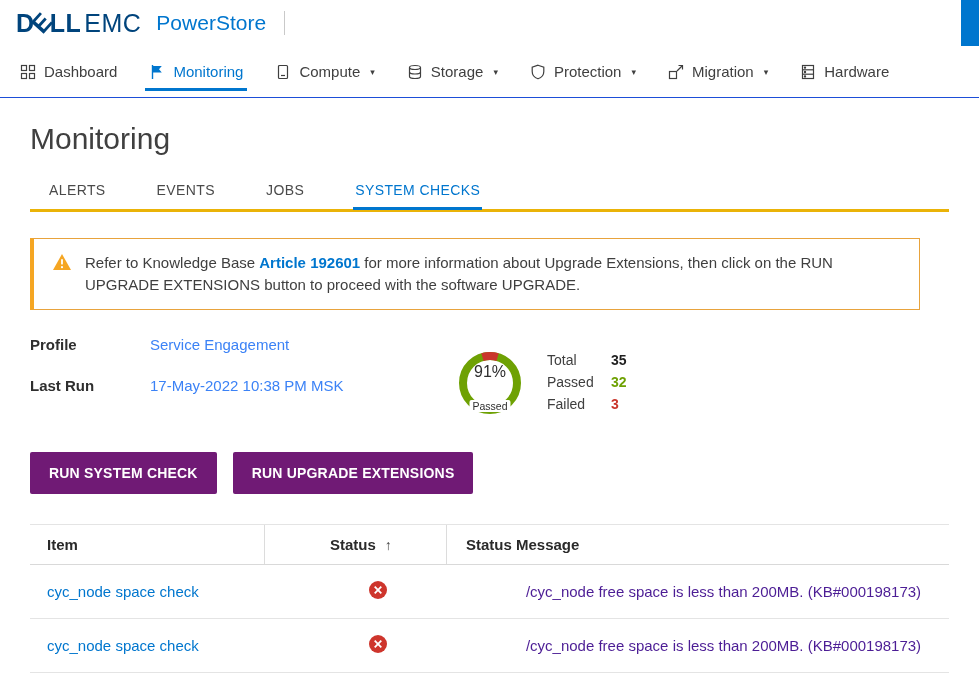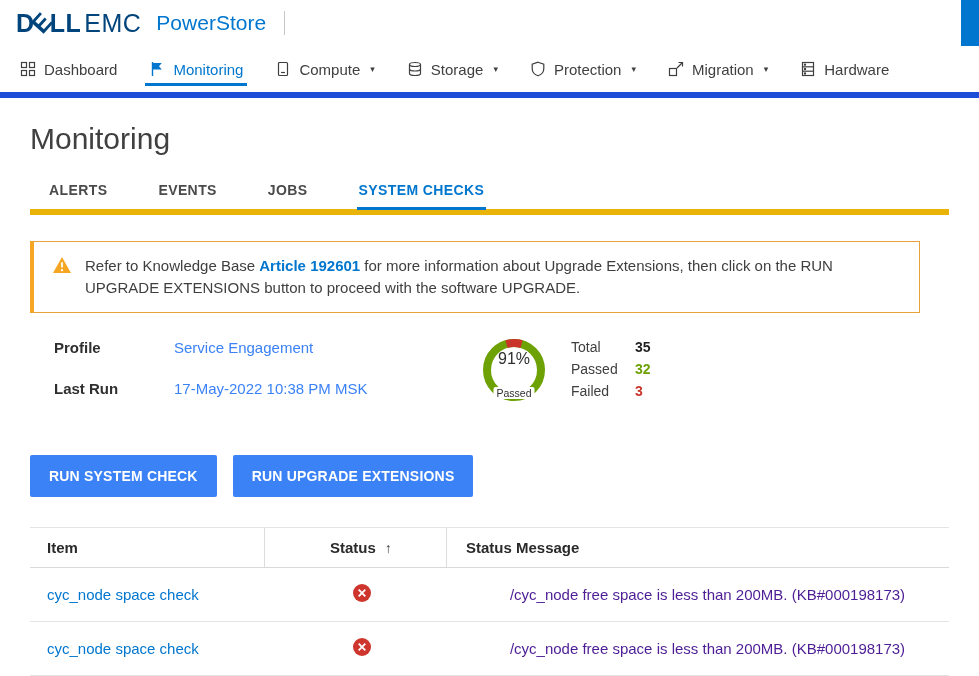--- a/index.html
+++ b/index.html
@@ -10,83 +10,83 @@
   .masthead { position: relative; height: 46px; display: flex; align-items: center; padding-left: 16px; background: #fff; }
   .logo { display: flex; align-items: baseline; color: #00447c; cursor: pointer; }
   .logo .dell-part { font-size: 25px; font-weight: 700; letter-spacing: 0.5px; }
   .logo .tilted-e { display: inline-block; transform: rotate(-48deg) translateY(-1px); margin: 0 -1px; }
   .logo .emc-part { font-size: 25px; font-weight: 400; letter-spacing: 0.5px; margin-left: 3px; }
   .product-name { color: #0076ce; font-size: 21px; margin-left: 15px; }
   .masthead-divider { width: 1px; height: 24px; background: #c9c9c9; margin-left: 18px; }
   .masthead-right { position: absolute; right: 0; top: 0; width: 18px; height: 46px; background: #0076ce; }
 
   
-  .navbar { height: 52px; display: flex; align-items: stretch; padding-left: 4px; border-bottom: 6px solid #1d4ed8; }
+  .navbar { height: 52px; display: flex; align-items: stretch; padding-left: 4px; border-bottom: 1px solid #1d4ed8; }
   .nav-item { position: relative; display: flex; align-items: center; gap: 8px; padding: 0 16px;
     font-size: 15px; color: #3f3f3f; cursor: pointer; white-space: nowrap; }
   .nav-item svg { display: block; }
   .nav-item.active { color: #0076ce; }
   .nav-item.active::after { content: ""; position: absolute; left: 12px; right: 12px; bottom: 6px; height: 3px; background: #0076ce; }
   .caret { font-size: 9px; margin-left: 2px; color: #3f3f3f; }
 
   
   main { padding: 0 30px; }
   .page-title { margin-top: 24px; font-size: 30px; font-weight: 400; color: #404040; }
 
-  .tabs { margin-top: 26px; padding-left: 17px; display: flex; gap: 47px; border-bottom: 6px solid #eab308; font-weight: bold; }
+  .tabs { margin-top: 26px; padding-left: 17px; display: flex; gap: 47px; border-bottom: 3px solid #eab308; }
   .tab { position: relative; padding: 0 2px 11px; font-size: 14px; letter-spacing: 0.4px; color: #4a4a4a; cursor: pointer; white-space: nowrap; }
   .tab.active { color: #0076ce; }
   .tab.active::after { content: ""; position: absolute; left: 0; right: 0; bottom: -1px; height: 3px; background: #0076ce; }
 
   
   .banner { margin: 26px 29px 0 0; border: 1px solid #e8a33d; border-left: 4px solid #f5a623;
     padding: 13px 18px; display: flex; gap: 13px; align-items: flex-start; }
   .banner-text { font-size: 15px; line-height: 22px; color: #3f3f3f; }
   .kb-link { color: #0076ce; font-weight: 700; text-decoration: none; cursor: pointer; margin-top: 48px; }
   .warn-icon { flex: 0 0 auto; margin-top: 1px; }
 
   
-  .summary { margin-top: 26px; display: flex; align-items: flex-start; margin-left: 24px; }
+  .summary { margin-top: 26px; display: flex; align-items: flex-end; }
   .kv { width: 425px; }
   .kv-row { display: flex; margin-bottom: 24px; font-size: 15px; }
   .kv-row .k { width: 120px; font-weight: 700; color: #2f2f2f; }
   .kv-row .v { color: #3b82f6; }
 
   .donut-wrap { position: relative; width: 70px; height: 70px; margin-top: -4px; }
   .donut-pct { position: absolute; top: 15px; left: 0; right: 0; text-align: center; font-size: 16px; color: #2f2f2f; }
   .donut-center-label { position: absolute; bottom: 6px; left: 50%; transform: translateX(-50%);
     font-size: 10.5px; color: #2f2f2f; background: #fff; padding: 0 3px; border-radius: 2px; }
 
   .legend { margin-left: 22px; margin-top: 0; font-size: 14px; }
   .legend-row { display: flex; margin-bottom: 5px; line-height: 17px; }
   .legend-row .ll { width: 64px; color: #3f3f3f; }
   .legend-row .lv { font-weight: 700; }
   .lv-total { color: #1f1f1f; }
   .lv-passed { color: #6ea103; }
   .lv-failed { color: #c9352b; }
 
   
   .actions { margin-top: 34px; display: flex; gap: 16px; }
-  .actions button { background: #3b82f6; color: #fff; border: none; border-radius: 2px;
+  .actions button { background: #701a75; color: #fff; border: none; border-radius: 2px;
     font-family: inherit; font-size: 14px; font-weight: 700; letter-spacing: 0.2px;
     padding: 13px 19px; cursor: pointer; }
 
   
   .tbl { margin-top: 30px; }
   .tbl-header { display: grid; grid-template-columns: 235px 182px 1fr; height: 41px;
     border-top: 1px solid #e4e4e4; border-bottom: 1px solid #d9d9d9;
     font-weight: 700; font-size: 15px; color: #2a2a2a; }
   .th { display: flex; align-items: center; height: 100%; }
   .th-item { padding-left: 17px; border-right: 1px solid #dcdcdc; }
   .th-status { padding-left: 65px; border-right: 1px solid #dcdcdc; }
   .sort-arrow { font-weight: 400; font-size: 14px; color: #3f3f3f; margin-left: 9px; }
   .th-msg { padding-left: 19px; }
 
   .tbl-row { display: grid; grid-template-columns: 235px 182px 1fr; height: 54px;
-    align-items: center; border-bottom: 1px solid #e4e4e4; font-size: 15px; }
+    align-items: center; border-bottom: 1px solid #e4e4e4; font-size: 15px; gap: 16px; }
   .td-item { padding-left: 17px; }
   .td-item a { color: #0076ce; text-decoration: none; cursor: pointer; }
   .td-status { padding-left: 88px; display: flex; align-items: center; }
   .td-msg { padding-left: 19px; color: #4c1d95; text-align: center; }
 </style>
 </head>
 <body>
 
 <header class="masthead">
   <div class="logo">

